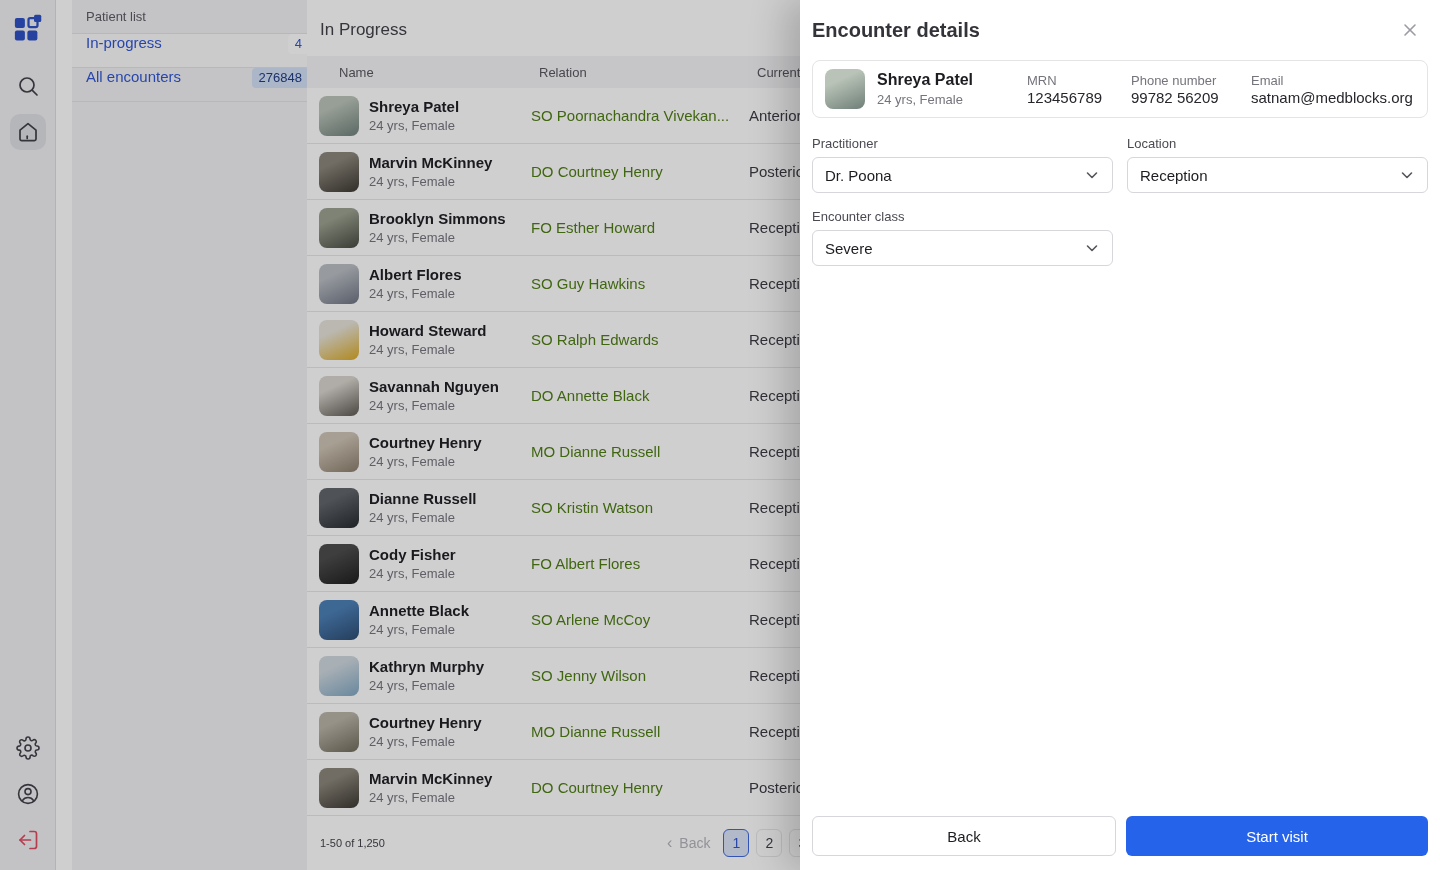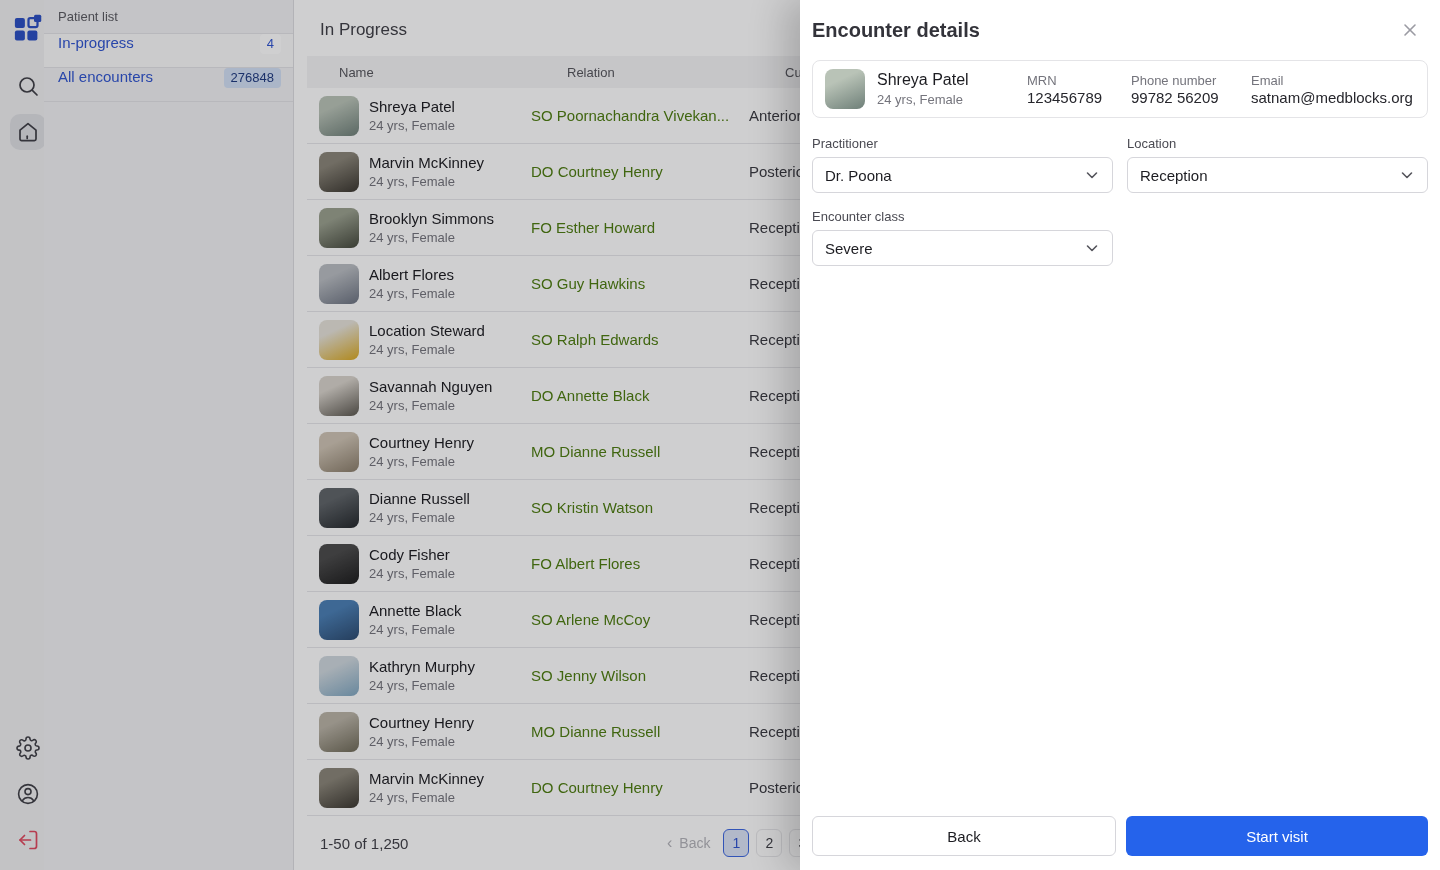--- a/index.html
+++ b/index.html
@@ -12,54 +12,54 @@
     padding:14px 0 12px; z-index:1; }
   .logo { width:30px; height:30px; color:#2b4fc4; margin-bottom:24px; cursor:pointer; }
   .rail-btn { width:36px; height:36px; border:none; background:transparent; border-radius:10px;
     display:flex; align-items:center; justify-content:center; color:#3f3f46; cursor:pointer;
     margin-bottom:10px; padding:0; }
   .rail-btn.active { background:#dfe0e4; }
   .rail-btn.logout { color:#e0485e; }
   .rail-spacer { flex:1; }
 
   
-  .panel { position:absolute; left:44px; top:0; bottom:0; width:250px; background:#f2f2f4;
+  .panel { position:absolute; left:72px; top:0; bottom:0; width:250px; background:#f2f2f4;
     border-right:1px solid #dcdce0; z-index:1; }
   .panel-title { height:34px; display:flex; align-items:center; padding:0 14px; font-size:13px;
     color:#5a5a61; border-bottom:1px solid #e3e3e7; }
   .panel-item { height:34px; display:flex; align-items:flex-start; padding:0 12px 0 14px;
     font-size:15px; color:#2f54d0; border-bottom:1px solid #e3e3e7; cursor:pointer; }
   .panel-item.active { background:#fafafb; }
   .panel-item .lbl { flex:1; }
   .badge { font-size:13px; line-height:18px; border-radius:4px; padding:1px 7px; }
   .badge-white { background:#ffffff; color:#2f54d0; }
   .badge-blue { background:#d2e0f5; color:#1f3a80; }
 
   
   .main { position:absolute; left:307px; top:0; right:0; bottom:0; background:#fff; z-index:1; }
   .page-title { margin:0; height:56px; padding:20px 0 0 13px; font-size:17px; font-weight:500;
     color:#3f3f46; }
   .thead { height:32px; background:#f4f4f5; display:flex; align-items:center; font-size:13px;
     color:#55555c; }
-  .col-name { width:260px; padding-left:32px; flex:none; }
+  .col-name { width:232px; padding-left:32px; flex:none; }
   .col-rel  { width:218px; flex:none; }
   .col-loc  { flex:1; }
   .row { height:56px; display:flex; align-items:center; border-bottom:1px solid #e7e7ea;
     cursor:pointer; }
   .name-cell { width:224px; flex:none; padding-left:12px; display:flex; align-items:center;
     gap:10px; }
   .avatar { width:40px; height:40px; border-radius:8px; flex:none; }
-  .nm { font-size:15px; font-weight:400; color:#1c1c21; }
+  .nm { font-size:15px; font-weight:700; color:#1c1c21; }
   .mt { font-size:13px; color:#74747c; margin-top:3px; }
   .rel { width:218px; flex:none; font-size:15px; color:#4d7c0f; white-space:nowrap; overflow:hidden; }
   .loc { flex:1; font-size:15px; color:#3a3a41; white-space:nowrap; overflow:hidden; }
 
   .pagination { position:absolute; left:0; right:0; bottom:0; height:54px; display:flex;
     align-items:center; padding-left:13px; background:#fff; }
-  .summary { font-size:15px; color:#3f3f46; }
+  .summary { font-size:11px; color:#3f3f46; }
   .pager { position:absolute; left:354px; top:0; bottom:0; display:flex; align-items:center; gap:7px; }
   .pager-back { background:none; border:none; font-size:14px; color:#b3b3b9; display:flex;
     align-items:center; gap:7px; cursor:default; padding:0 6px; }
   .pager-back .chev { font-size:16px; line-height:1; }
   .page-btn { width:26px; height:28px; border-radius:6px; background:#fff; border:1px solid #e7e7ea;
     font-size:14px; color:#3f3f46; display:flex; align-items:center; justify-content:center;
     cursor:pointer; font-family:inherit; }
   .page-btn.active { border-color:#3b66e0; background:#dbe4f7; color:#2f54d0; }
 
   
@@ -206,21 +206,21 @@
             <div class="mt">24 yrs, Female</div>
           </div>
         </div>
         <div class="rel">SO Guy Hawkins</div>
         <div class="loc">Reception</div>
       </div>
       <div class="row">
         <div class="name-cell">
           <div class="avatar" style="background: linear-gradient(155deg, rgb(230, 227, 218) 30%, rgb(217, 168, 32));"></div>
           <div>
-            <div class="nm">Location Steward</div>
+            <div class="nm">Howard Steward</div>
             <div class="mt">24 yrs, Female</div>
           </div>
         </div>
         <div class="rel">SO Ralph Edwards</div>
         <div class="loc">Reception</div>
       </div>
       <div class="row">
         <div class="name-cell">
           <div class="avatar" style="background: linear-gradient(155deg, rgb(217, 212, 204) 30%, rgb(90, 86, 78));"></div>
           <div>

